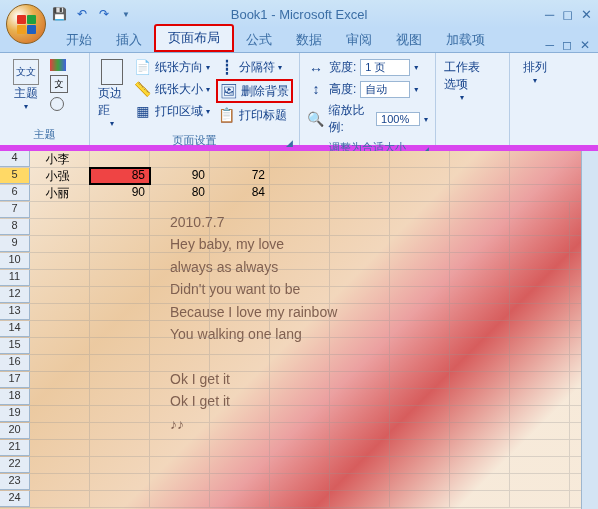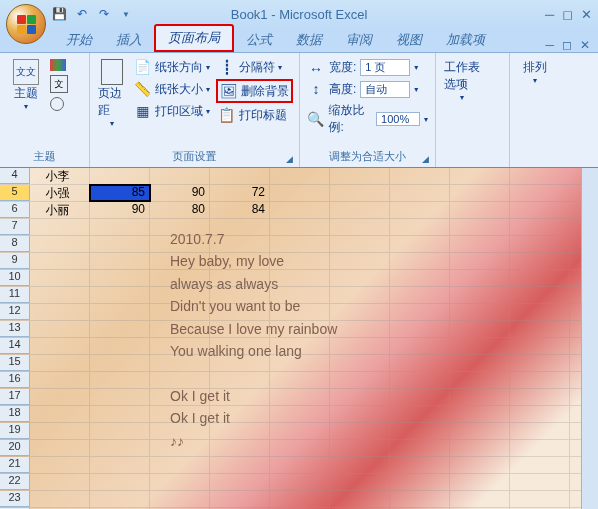--- a/index.html
+++ b/index.html
@@ -6,45 +6,45 @@
 body { width: 598px; height: 509px; background: #bfdbf7; overflow: hidden; }
 .title-bar { height: 28px; background: linear-gradient(#cce4f7,#bfdbf7); display: flex; align-items: center; position: relative; }
 .office-btn { width: 40px; height: 40px; border-radius: 50%; background: radial-gradient(circle at 30% 30%,#fff,#e8b050 40%,#d06020); border: 1px solid #8a6020; position: absolute; top: 4px; left: 6px; z-index: 10; display: flex; align-items: center; justify-content: center; font-size: 9px; }
 .office-grid { display: grid; grid-template-columns: 1fr 1fr; gap: 1px; }
 .office-grid span { width: 9px; height: 9px; border-radius: 1px; }
 .qat { margin-left: 52px; display: flex; gap: 6px; align-items: center; }
 .qat-icon { width: 16px; height: 16px; display: flex; align-items: center; justify-content: center; font-size: 12px; }
 .title-text { position: absolute; left: 50%; transform: translateX(-50%); color: #3b6ea5; font-size: 13px; }
 .win-ctrl { position: absolute; right: 6px; display: flex; gap: 8px; color: #3b6ea5; font-size: 13px; }
 .tabs { height: 24px; display: flex; align-items: flex-end; padding-left: 54px; gap: 0; position: relative; }
-.tab { padding: 3px 12px; font-size: 13px; color: #3b6ea5; cursor: pointer; font-style: italic; }
+.tab { padding: 3px 12px; font-size: 13px; color: #3b6ea5; cursor: pointer; }
 .tab.active { background: #e8f1fb; border: 1px solid #8aafd7; border-bottom: none; border-top-left-radius: 3px; border-top-right-radius: 3px; color: #15428b; }
 .tab.highlight { border: 2px solid #e00000; }
 .win2 { position: absolute; right: 8px; display: flex; gap: 8px; color: #3b6ea5; font-size: 12px; }
-.ribbon { background: #e8f1fb; border-top: 1px solid #8aafd7; border-bottom: 1px solid #d946ef; height: 116px; display: flex; }
+.ribbon { background: #e8f1fb; border-top: 1px solid #8aafd7; border-bottom: 6px solid #d946ef; height: 99px; display: flex; }
 .grp { border-right: 1px solid #b7cde6; padding: 2px 4px; display: flex; flex-direction: column; }
 .grp-body { flex: 1; display: flex; align-items: flex-start; }
 .grp-label { font-size: 11px; text-align: center; color: #3b6ea5; padding: 1px 0; position: relative; }
 .grp-label .dlg { position: absolute; right: 2px; bottom: 1px; font-size: 9px; color: #3b6ea5; }
 .big-btn { display: flex; flex-direction: column; align-items: center; justify-content: center; width: 44px; padding: 4px; font-size: 12px; color: #15428b; }
 .ico { width: 18px; height: 18px; display: inline-flex; align-items: center; justify-content: center; font-size: 14px; }
 .col { display: flex; flex-direction: column; gap: 2px; padding: 2px; }
 .row-btn { display: flex; align-items: center; gap: 3px; font-size: 12px; color: #15428b; padding: 1px 2px; white-space: nowrap; }
 .row-btn.highlight { border: 2px solid #e00000; }
 .scale-row { display: flex; align-items: center; gap: 4px; font-size: 12px; color: #15428b; padding: 1px; }
 .scale-val { background: #fff; border: 1px solid #9ab6d4; padding: 0 4px; width: 50px; font-size: 11px; }
 .sheet { position: relative; height: 361px; background: #fff; }
 .bg-img { position: absolute; inset: 0; background: linear-gradient(135deg,#f5e6d3 0%,#e8c090 30%,#f0d0b0 50%,#e89090 60%,#d04040 70%,#f5e6d3 85%); opacity: 0.85; }
 .grid { position: absolute; inset: 0; }
 .row { display: flex; height: 17px; border-bottom: 1px solid rgba(150,150,150,0.3); }
 .row-hdr { width: 30px; background: #e4ecf6; border-right: 1px solid #9eb6ce; border-bottom: 1px solid #9eb6ce; text-align: center; font-size: 11px; color: #333; }
 .row-hdr.sel { background: #ffd966; }
 .cell { width: 60px; border-right: 1px solid rgba(150,150,150,0.3); text-align: center; font-size: 12px; background: rgba(255,255,255,0); padding-right: 4px; text-align: right; }
 .cell.name { text-align: center; }
-.cell.sel { outline: 2px solid #000; outline-offset: -1px; background: #1d4ed8; padding-left: 12px; }
+.cell.sel { outline: 2px solid #000; outline-offset: -1px; background: #ef4444; padding-left: 12px; }
 .scroll-v { position: absolute; right: 0; top: 0; bottom: 0; width: 17px; background: #d4e4f4; border-left: 1px solid #9eb6ce; }
 .poem { position: absolute; left: 170px; top: 60px; font-family: cursive; font-size: 14px; color: #806050; line-height: 1.6; }
 </style>
 </head>
 <body>
 
 <div class="title-bar">
   <div class="office-btn">
     <div class="office-grid">
       <span style="background:#e03020"></span>

